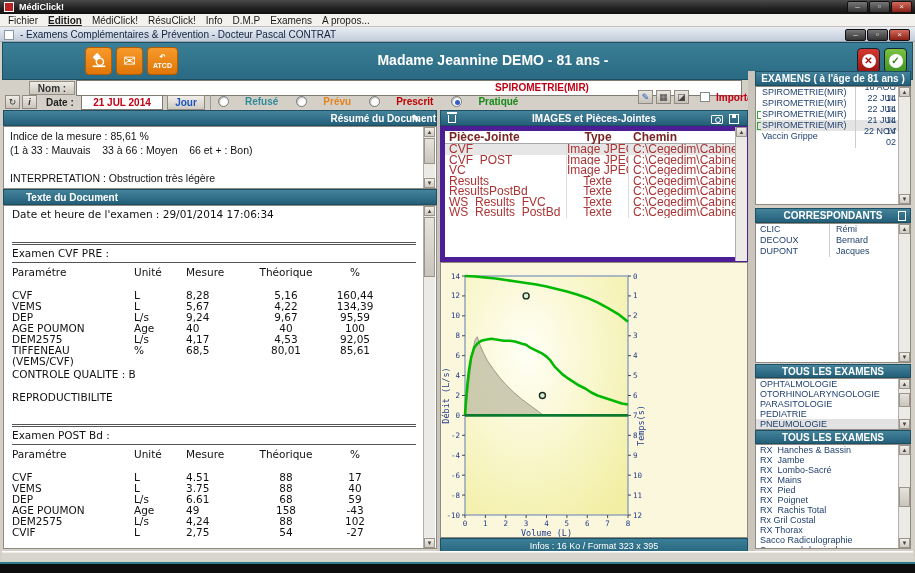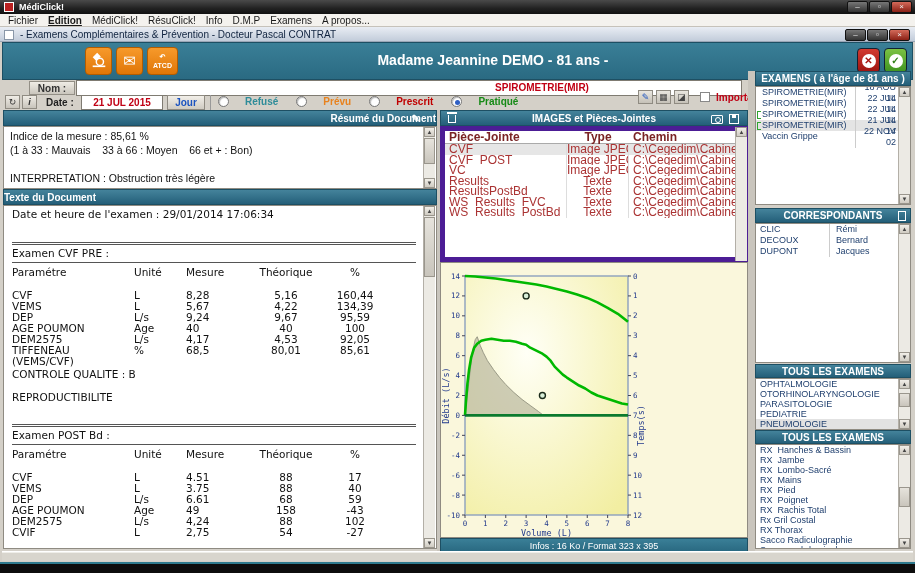--- a/index.html
+++ b/index.html
@@ -82,21 +82,21 @@
     color:#fff; font-size:10px; font-weight:bold; text-align:center; }
   .phdr .t { line-height:14px; }
 
   
   #resume-hdr { left:3px; top:110px; width:434px; height:16px; text-align:right; padding-left:9px; }
   #resume-hdr .t { line-height:15px; }
   #resume-icon { position:absolute; right:16px; top:2px; color:#fff; font-size:10px; }
   #resume-body { position:absolute; left:3px; top:126px; width:434px; height:63px; background:#fff;
     border:1px solid #8f8b82; font-size:10.5px; color:#111; padding:3px 0 0 6px; }
   .rline { height:14px; white-space:pre-wrap; }
-  #texte-hdr { left:3px; top:189px; width:434px; height:16px; text-align:left; padding-left:0; }
+  #texte-hdr { left:3px; top:189px; width:434px; height:16px; text-align:left; padding-left:22px; }
   #texte-hdr .t { line-height:15px; }
   #texte-body { position:absolute; left:3px; top:205px; width:434px; height:344px; background:#fff;
     border:1px solid #8f8b82; font-size:10.5px; color:#111; padding:2px 20px 0 8px; overflow:hidden;
     font-family:"DejaVu Sans", sans-serif; }
   #doc-sections { margin-top:2px; }
   .doc-rule { border-top:1px solid #555; margin:2px 0; }
   .doc-rule.dbl { border-bottom:1px solid #555; height:3px; margin-top:22px; }
   .doc-title { margin:2px 0 1px; height:13px; }
   .doc-row { display:flex; height:11px; line-height:11px; }
   .doc-row.hdr { margin:4px 0 12px; }
@@ -234,21 +234,21 @@
   <div id="nomrow">
     <span id="nomlabel">Nom :</span>
     <span id="nominput"></span>
     <span id="examname">SPIROMETRIE(MIR)</span>
   </div>
 
   <div id="daterow">
     <span class="tinybtn" style="left:3px;">↻</span>
     <span class="tinybtn" style="left:20px; font-style:italic; font-weight:bold;">i</span>
     <span id="datelabel">Date :</span>
-    <span id="dateinput">21 JUL 2015</span>
+    <span id="dateinput">21 JUL 2014</span>
     <span id="jourbtn">Jour</span>
     <span id="datesep"></span>
     <span id="statuses">
         <span class="status">
           <span class="radio"></span>
           <span class="slabel" style="color: rgb(46, 140, 153);">Refusé</span>
         </span>
         <span class="status">
           <span class="radio"></span>
           <span class="slabel" style="color: rgb(232, 130, 30);">Prévu</span>

